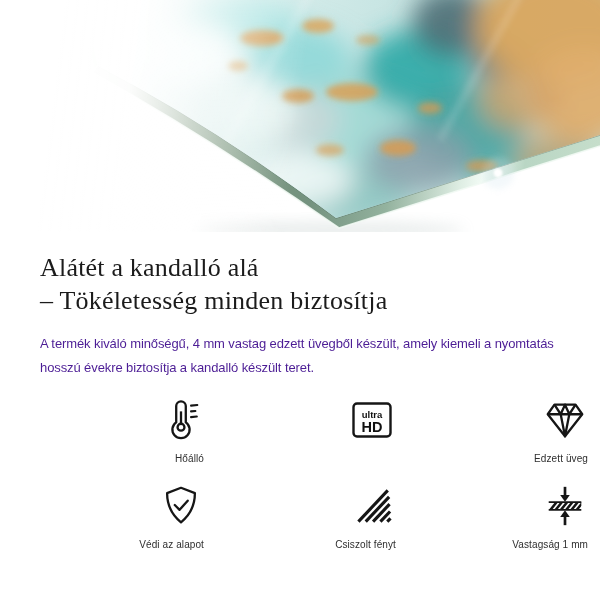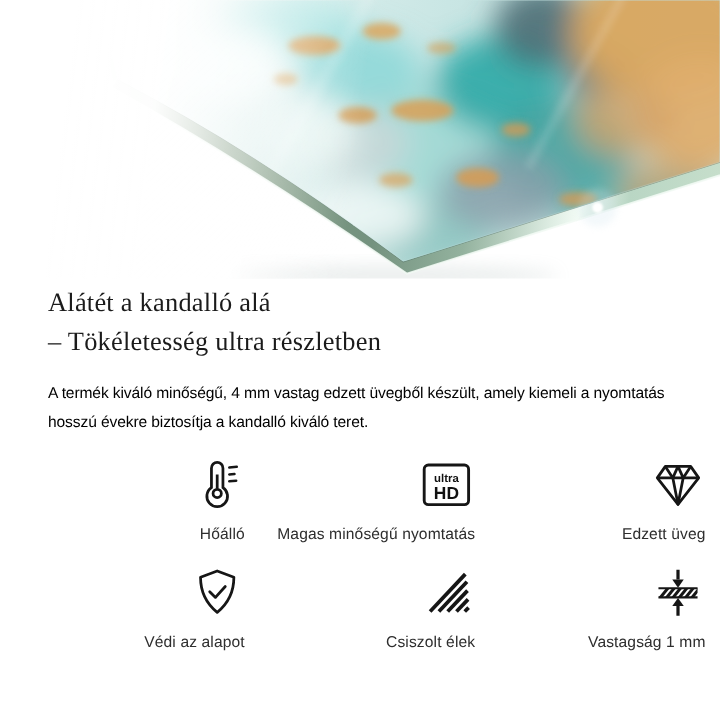--- a/index.html
+++ b/index.html
@@ -5,42 +5,42 @@
   html,body{margin:0;padding:0;}
   body{
     width:600px;height:600px;background:#ffffff;overflow:hidden;
     font-family:"Liberation Sans", sans-serif;
     -webkit-font-smoothing:antialiased;
   }
   .hero{position:relative;width:600px;height:232px;background:#fff;}
   .hero svg{display:block;}
   .content{padding:0 40px;}
   .heading{
-    margin:3px 0 0 0;
+    margin:19px 0 0 0;
     font-family:"Liberation Serif", "DejaVu Serif", serif;
     font-weight:400;
-    font-size:22px;line-height:33px;color:#1b1b1b;
+    font-size:26px;line-height:33px;color:#1b1b1b;
     letter-spacing:0.2px;
   }
   .desc{
     margin-top:15px;
-    font-size:13px;line-height:24px;color:#000000;
+    font-size:13px;line-height:24px;color:#4c1d95;
     letter-spacing:-0.1px;
   }
   .desc div{white-space:nowrap;}
   .features{
     display:grid;
     grid-template-columns:repeat(3,1fr);
     row-gap:18px;
     padding:0 12px;
     margin-top:16px;
   }
   .feature{display:flex;flex-direction:column;align-items:flex-end;}
   .icon-box{height:48px;display:flex;align-items:center;justify-content:center;}
-  .feature-label{margin-top:9px;font-size:13px;color:#2e2e2e;letter-spacing:0.1px;}
+  .feature-label{margin-top:9px;font-size:10px;color:#2e2e2e;letter-spacing:0.1px;}
   .fi{stroke:#161616;fill:none;stroke-width:2.4;}
 </style>
 </head>
 <body>
 
 <div class="hero">
   <svg width="600" height="232" viewBox="0 0 600 232" aria-hidden="true">
     <defs>
       <clipPath id="panelClip">
         <path d="M84,0 L98,66 Q217,128 336,218 L600,135 L600,0 Z"></path>
@@ -139,26 +139,26 @@
       <line x1="-58" y1="0" x2="58" y2="0" stroke="#ffffff" stroke-width="2.6" filter="url(#b1)" opacity="0.95"></line>
       <line x1="0" y1="-26" x2="0" y2="32" stroke="#ffffff" stroke-width="2.4" filter="url(#b1)" opacity="0.95"></line>
       <circle r="4.5" fill="#ffffff" filter="url(#b1)"></circle>
     </g>
   </svg>
 </div>
 
 <div class="content">
   <h1 class="heading">
     <div>Alátét a kandalló alá</div>
-    <div>– Tökéletesség ultra részletben</div>
+    <div>– Tökéletesség minden biztosítja</div>
   </h1>
 
   <div class="desc">
     <div>A termék kiváló minőségű, 4 mm vastag edzett üvegből készült, amely kiemeli a nyomtatás</div>
-    <div>hosszú évekre biztosítja a kandalló kiváló teret.</div>
+    <div>hosszú évekre biztosítja a kandalló készült teret.</div>
   </div>
 </div>
 
 <div class="features">
 
   <div class="feature">
     <div class="icon-box">
       <svg width="46" height="46" viewBox="0 0 48 48">
         <path class="fi" stroke-linejoin="round" d="M19,26.5 V9.5 A5,5 0 0 1 29,9.5 V26.5 A9,9 0 1 1 19,26.5 Z"></path>
         <line class="fi" x1="24" y1="15" x2="24" y2="27.5"></line>
@@ -174,21 +174,20 @@
   </div>
 
   <div class="feature">
     <div class="icon-box">
       <svg width="48" height="48" viewBox="0 0 48 48">
         <rect class="fi" x="5.5" y="7.5" width="37" height="33" rx="3.5" stroke-width="2.6"></rect>
         <text x="24" y="21.5" text-anchor="middle" fill="#111" font-family="Liberation Sans, sans-serif" font-size="9.5" font-weight="700">ultra</text>
         <text x="24" y="35.5" text-anchor="middle" fill="#111" font-family="Liberation Sans, sans-serif" font-size="14.5" font-weight="800">HD</text>
       </svg>
     </div>
-    <div class="feature-label">Magas minőségű nyomtatás</div>
   </div>
 
   <div class="feature">
     <div class="icon-box">
       <svg width="46" height="46" viewBox="0 0 48 48">
         <g class="fi" stroke-width="2.2" stroke-linejoin="round">
           <path d="M13,8 L35,8 L42,18 L24,41 L6,18 Z"></path>
           <path d="M6,18 L42,18"></path>
           <path d="M13,8 L19.5,18 L24,8 L28.5,18 L35,8"></path>
           <path d="M19.5,18 L24,41 L28.5,18"></path>
@@ -213,21 +212,21 @@
       <svg width="44" height="44" viewBox="0 0 48 48">
         <g stroke="#161616" stroke-width="3.4">
           <line x1="7" y1="41" x2="39" y2="7"></line>
           <line x1="15" y1="41" x2="40.5" y2="14"></line>
           <line x1="23" y1="41" x2="41" y2="22"></line>
           <line x1="31" y1="41" x2="41.5" y2="30"></line>
           <line x1="38.5" y1="41" x2="42" y2="37.5"></line>
         </g>
       </svg>
     </div>
-    <div class="feature-label">Csiszolt élek</div>
+    <div class="feature-label">Csiszolt fényt</div>
   </div>
 
   <div class="feature">
     <div class="icon-box">
       <svg width="46" height="46" viewBox="0 0 48 48">
         <defs>
           <clipPath id="barClip">
               <rect x="7" y="20" width="34" height="8"></rect>
             </clipPath>
         </defs>

